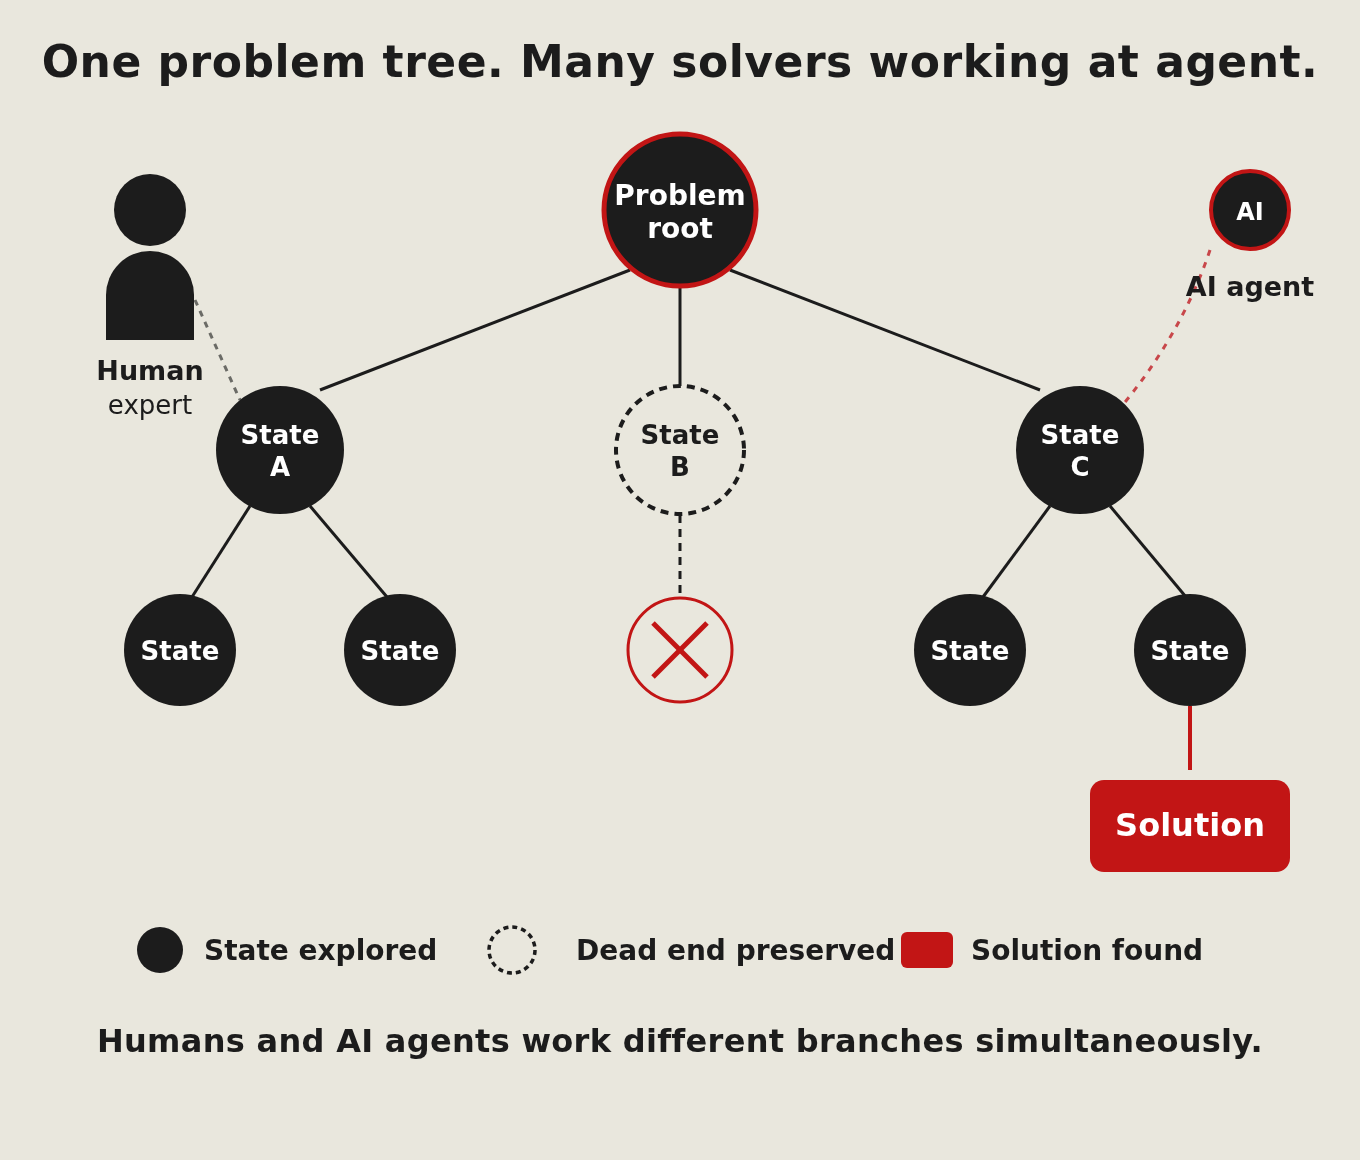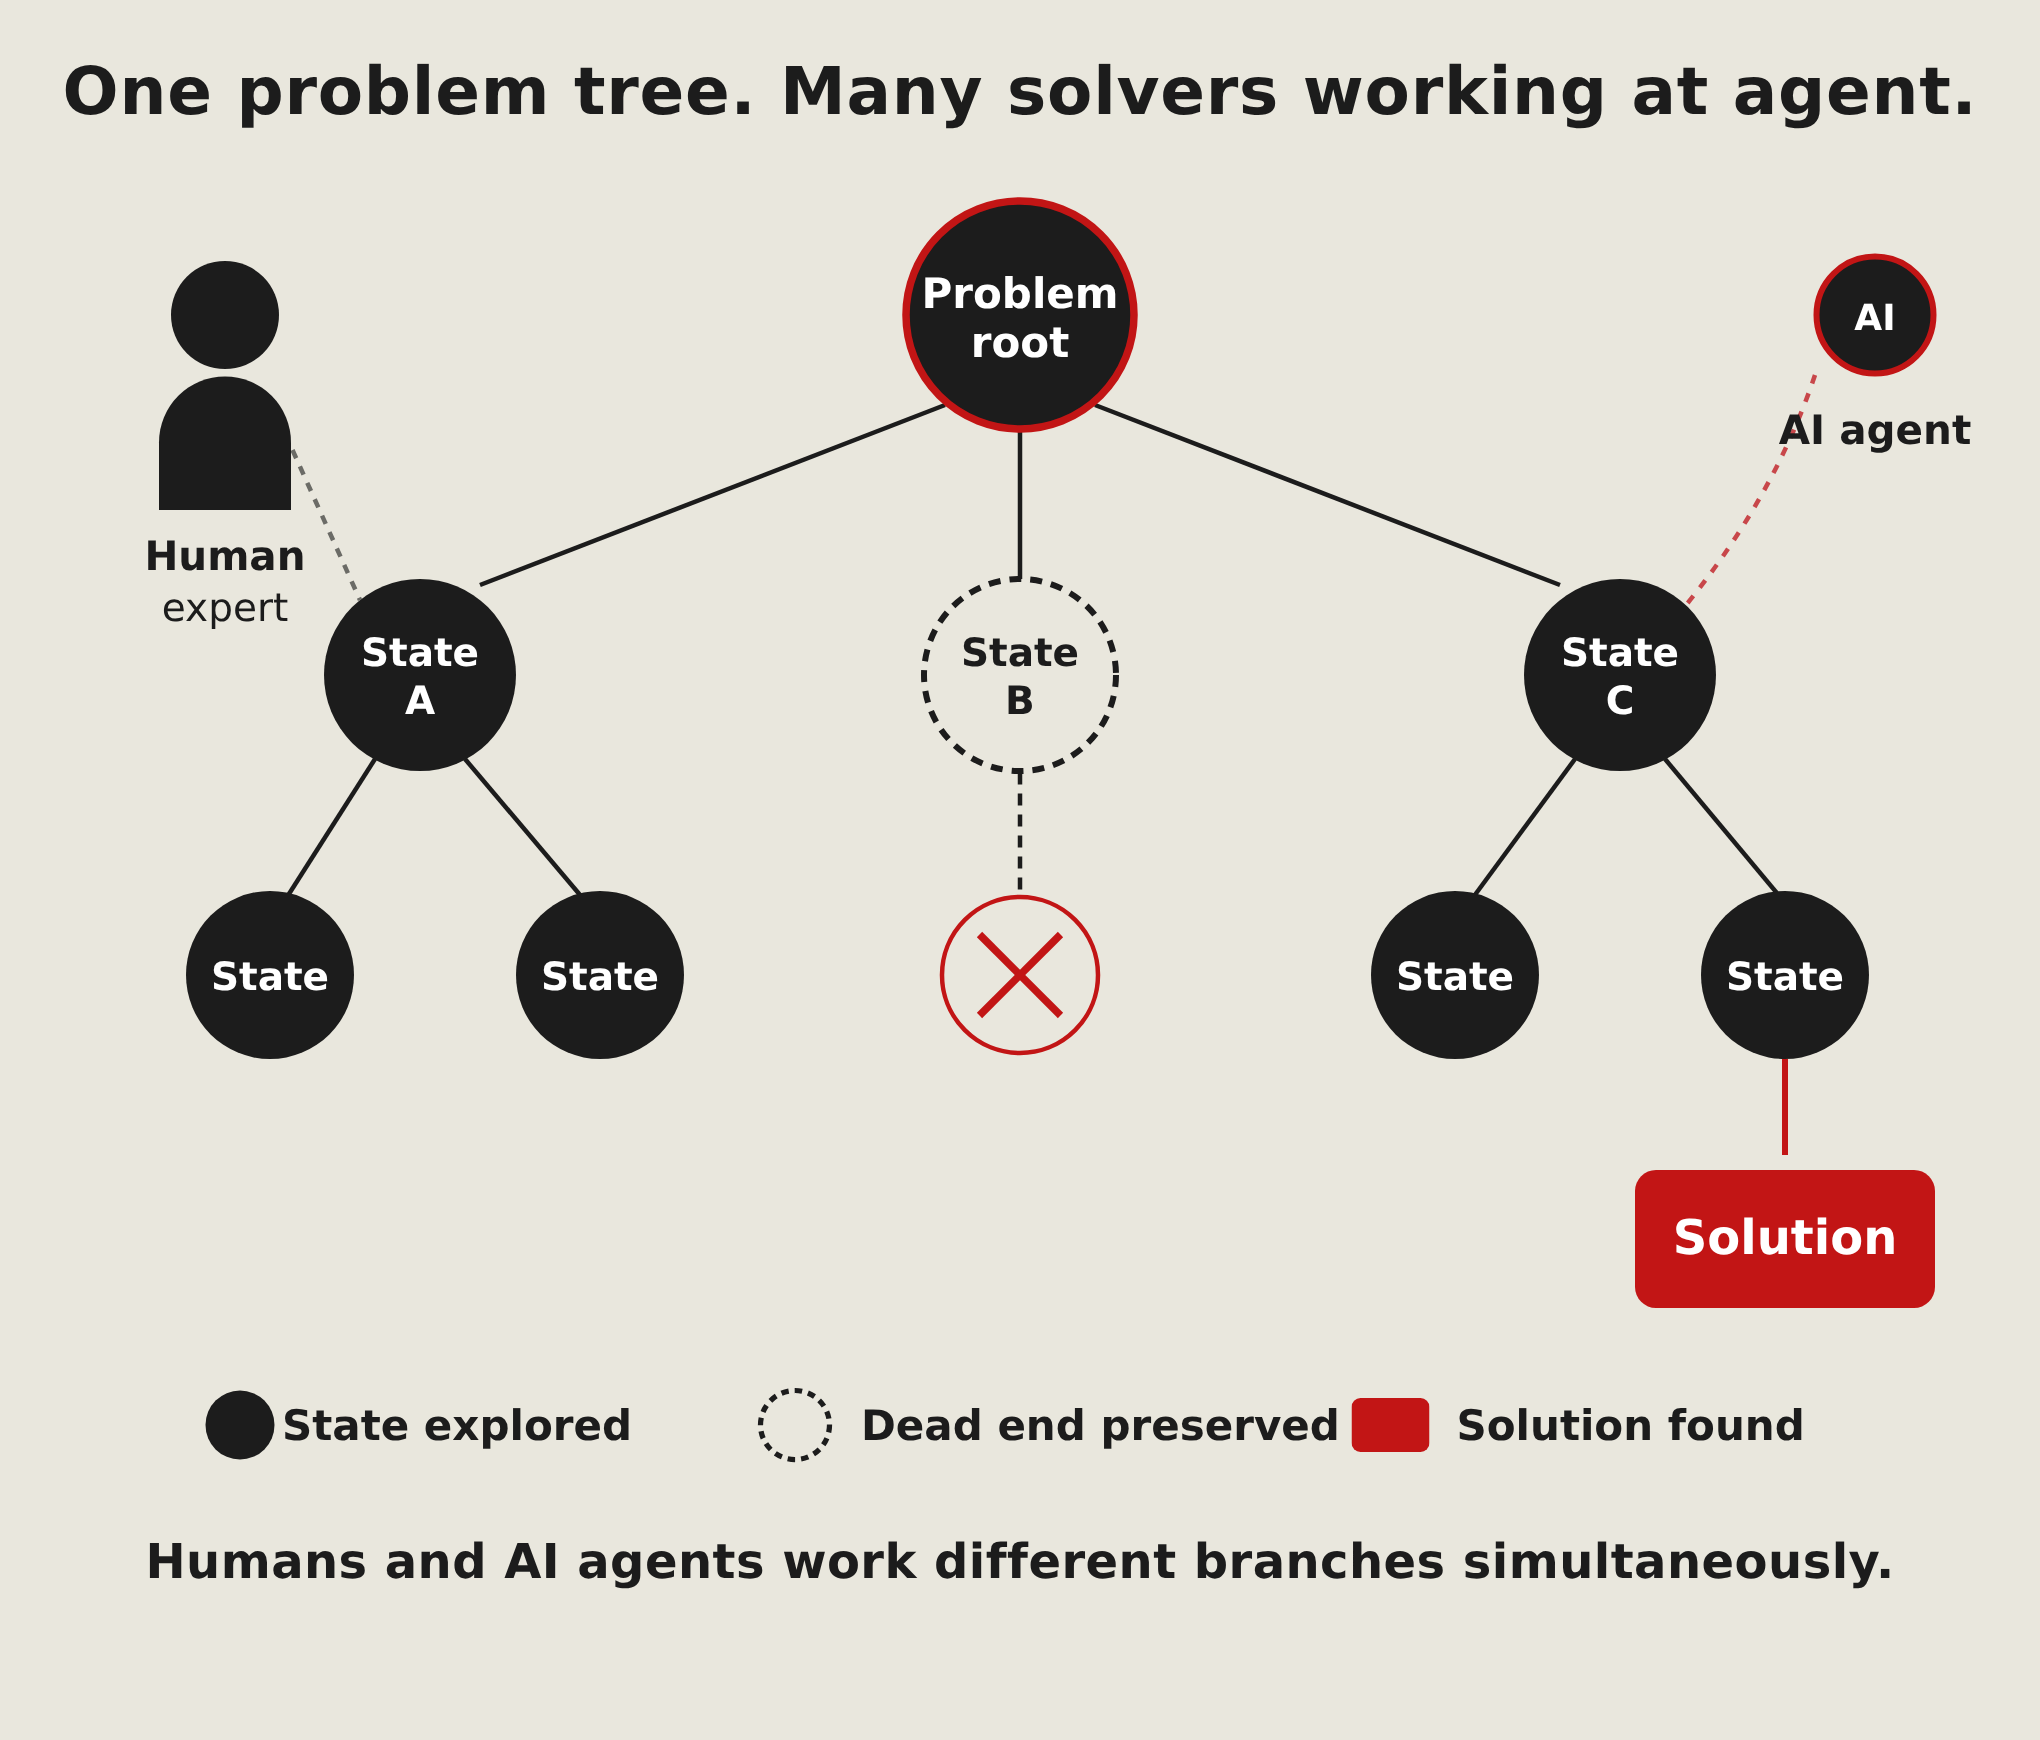--- a/index.html
+++ b/index.html
@@ -112,23 +112,23 @@
     <circle cx="1250" cy="210" r="39" fill="#1c1c1c" stroke="#c21515" stroke-width="4"></circle>
     <text class="node-text" x="1250" y="220" font-size="24" fill="#ffffff">AI</text>
     <text class="node-text" x="1250" y="296" font-size="27" fill="#1c1c1c">AI agent</text>
   </g>
 </svg>
 
 <div class="legend-item" style="left:136px;">
   <svg width="48" height="48">
       <circle cx="24" cy="24" r="23" fill="#1c1c1c"></circle>
     </svg>
-  <span class="legend-label" style="margin-left:4px;">State explored</span>
+  <span class="legend-label" style="margin-left:20px;">State explored</span>
 </div>
-<div class="legend-item" style="left:504px;">
+<div class="legend-item" style="left:486px;gap:20px;">
   <svg width="52" height="52">
       <circle cx="26" cy="26" r="23" fill="none" stroke="#1c1c1c" stroke-width="3.5" stroke-dasharray="5,4"></circle>
     </svg>
   <span class="legend-label" style="margin-left:18px;">Dead end preserved</span>
 </div>
 <div class="legend-item" style="left:901px;">
   <svg width="52" height="36">
       <rect x="0" y="0" width="52" height="36" rx="6" fill="#c21515"></rect>
     </svg>
   <span class="legend-label" style="margin-left:18px;">Solution found</span>

